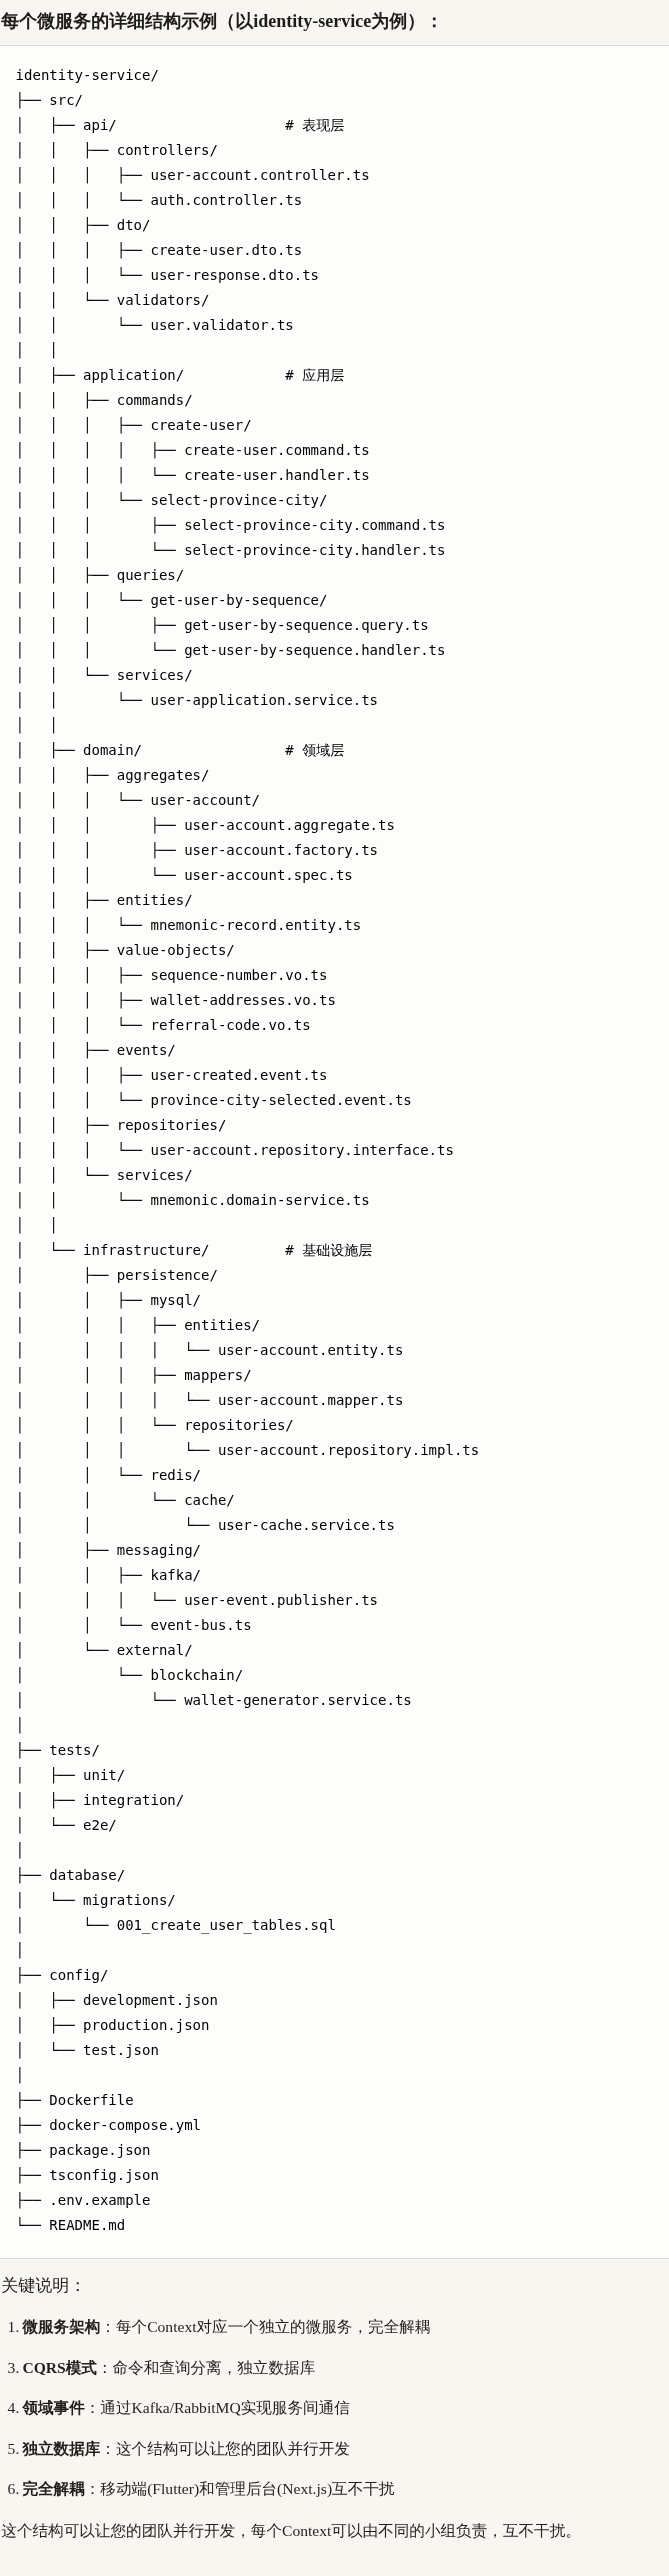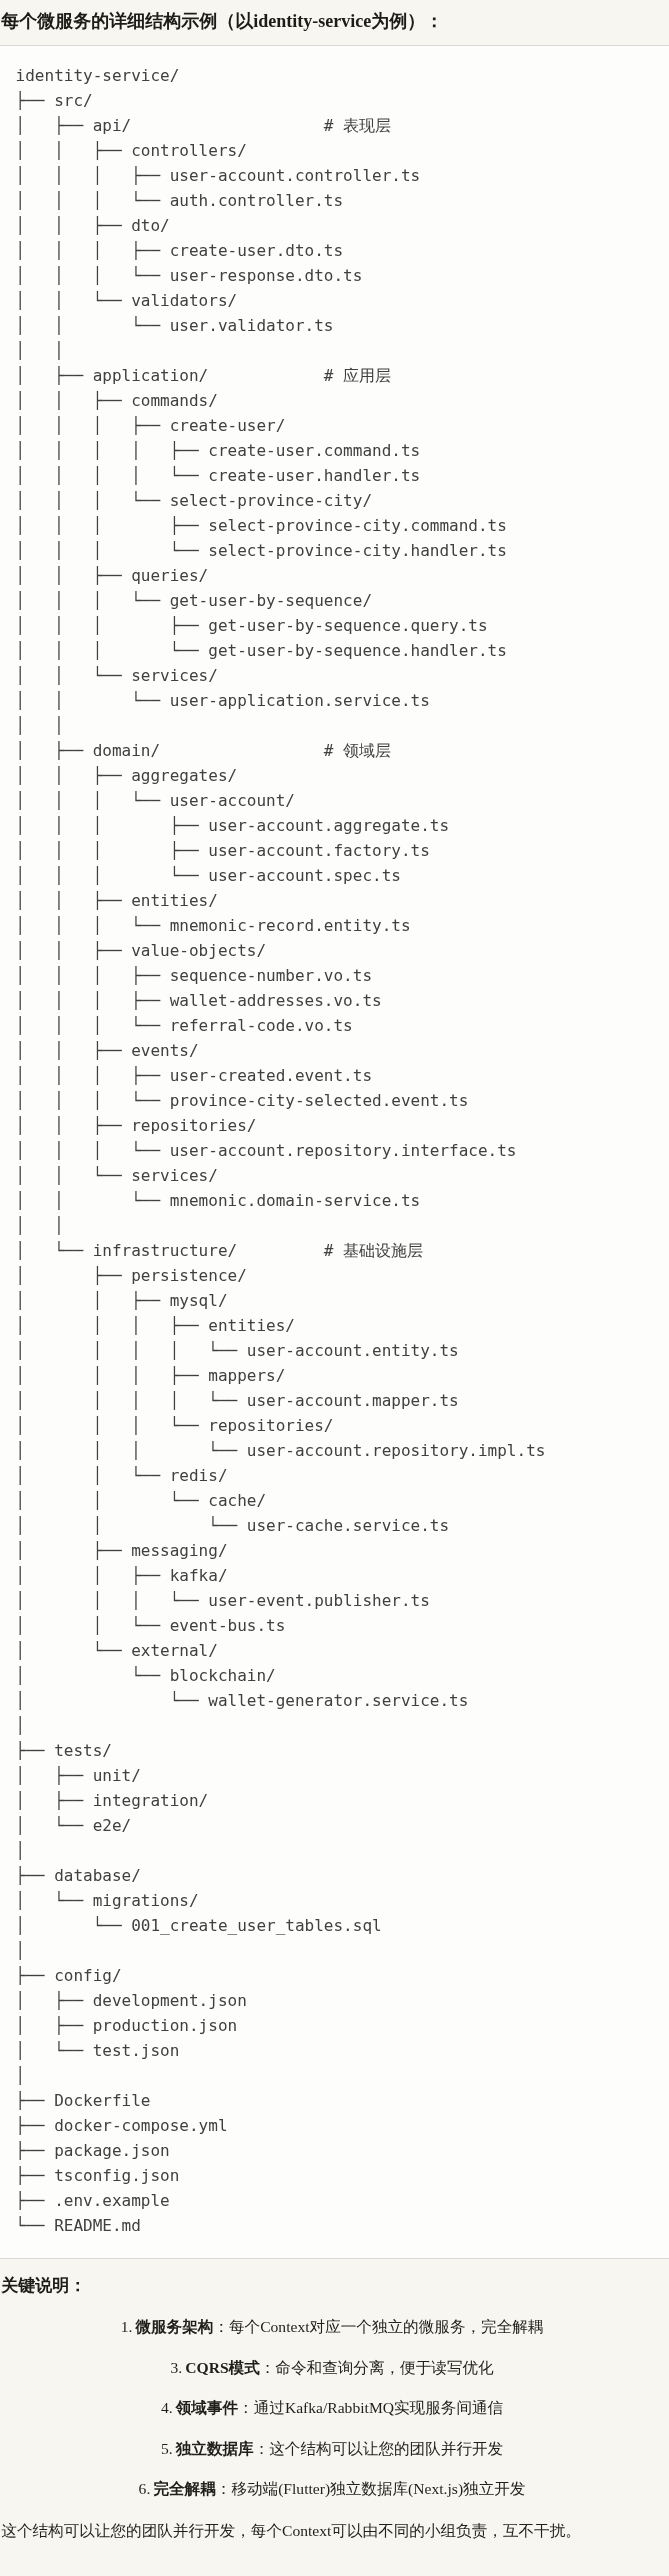--- a/index.html
+++ b/index.html
@@ -25,41 +25,40 @@
   .code-block {
     background: #fdfdfb;
     border-top: 0.6px solid #dcdad3;
     border-bottom: 0.6px solid #dcdad3;
     padding: 17px 12.5px 19.4px 15.6px;
     box-sizing: border-box;
   }
   .file-tree {
     margin: 0;
     font-family: "DejaVu Sans Mono", "Liberation Mono", monospace;
-    font-size: 16px;
+    font-size: 14px;
     line-height: 25px;
-    color: #404040;
+    color: #000000;
     white-space: pre;
   }
   .notes-section {
     padding: 16.3px 12.5px 0 1.3px;
   }
   .notes-heading {
     margin: 0;
     font-size: 17px;
-    font-weight: 700;
+    font-weight: 400;
     line-height: 1.25;
     color: #1d1c19;
   }
   .note-item {
     margin: 21px 0 0 0;
     padding-left: 6.3px;
     font-size: 15.6px;
     line-height: 1.25;
-    text-align: center;
   }
   .note-item .item-number {
     margin-right: 3.1px;
   }
   .note-item .item-label {
     font-weight: 700;
   }
   .footer-paragraph {
     margin: 22.5px 0 0 0;
     font-size: 15.6px;
@@ -163,30 +162,30 @@
 
 <div class="notes-section">
   <p class="notes-heading">关键说明：</p>
 
   <div class="note-item">
     <span class="item-number">1.</span><span class="item-label">微服务架构</span><span class="item-text">：每个Context对应一个独立的微服务，完全解耦</span>
   </div>
 
 
   <div class="note-item">
-    <span class="item-number">3.</span><span class="item-label">CQRS模式</span><span class="item-text">：命令和查询分离，便于读写优化</span>
+    <span class="item-number">3.</span><span class="item-label">CQRS模式</span><span class="item-text">：命令和查询分离，独立数据库</span>
   </div>
 
   <div class="note-item">
     <span class="item-number">4.</span><span class="item-label">领域事件</span><span class="item-text">：通过Kafka/RabbitMQ实现服务间通信</span>
   </div>
 
   <div class="note-item">
     <span class="item-number">5.</span><span class="item-label">独立数据库</span><span class="item-text">：这个结构可以让您的团队并行开发</span>
   </div>
 
   <div class="note-item">
-    <span class="item-number">6.</span><span class="item-label">完全解耦</span><span class="item-text">：移动端(Flutter)独立数据库(Next.js)独立开发</span>
+    <span class="item-number">6.</span><span class="item-label">完全解耦</span><span class="item-text">：移动端(Flutter)和管理后台(Next.js)互不干扰</span>
   </div>
 
   <p class="footer-paragraph">这个结构可以让您的团队并行开发，每个Context可以由不同的小组负责，互不干扰。</p>
 </div>
 
 
 </body></html>

